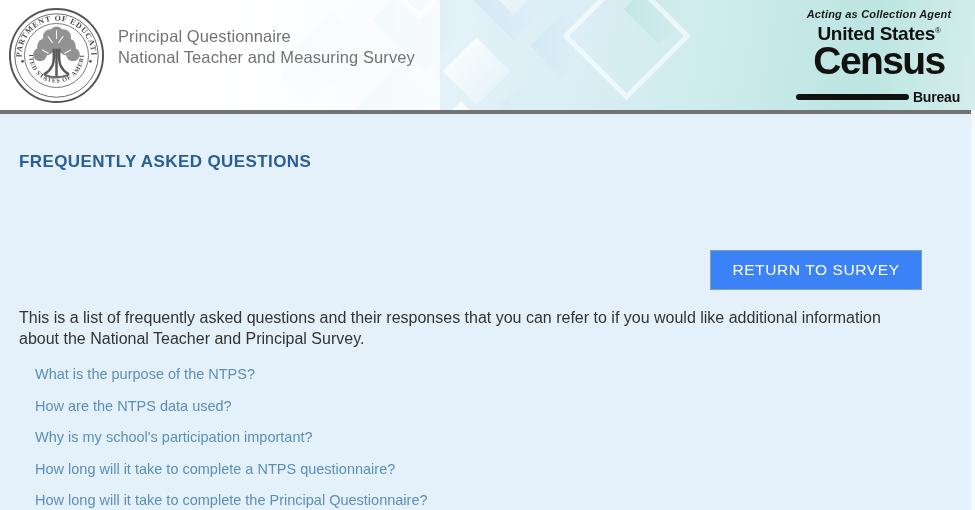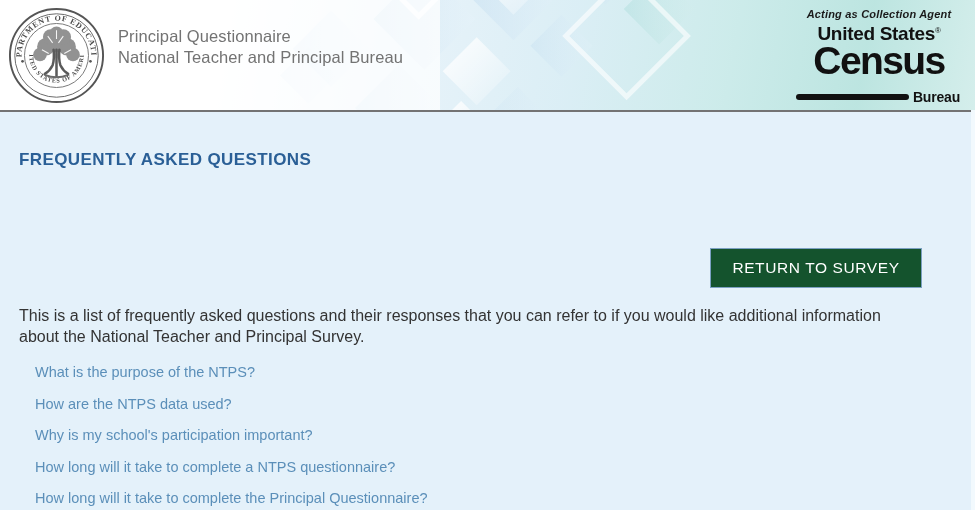--- a/index.html
+++ b/index.html
@@ -139,41 +139,41 @@
     margin-top: 18px;
     letter-spacing: 0.1px;
   }
 
   
   #content {
     position: relative;
     width: 975px;
     height: 400px;
     background: #e4f1fa;
-    border-top: 2px solid #737373;
+    border-top: 4px solid #737373;
     padding: 0;
   }
 
   #page-title {
     position: absolute;
     left: 19px;
     top: 38px;
     font-size: 17px;
     font-weight: bold;
     color: #2a5f96;
     letter-spacing: 0.4px;
   }
 
   #return-to-survey {
     position: absolute;
     left: 710px;
     top: 136px;
     width: 212px;
     height: 40px;
-    background: #14532d;
+    background: #3b82f6;
     border: 1px solid #7ba0c2;
     color: #ffffff;
     font-size: 15.5px;
     font-family: "Liberation Sans", sans-serif;
     letter-spacing: 0.6px;
     cursor: pointer;
     display: flex;
     align-items: center;
     justify-content: center;
     z-index: 5;
@@ -334,21 +334,21 @@
         <text font-family="Liberation Serif, serif" font-size="6.4" font-weight="bold" fill="#4a4a4a" letter-spacing="0.8">
           <textPath href="#arcBottom" startOffset="50%" text-anchor="middle">UNITED STATES OF AMERICA</textPath>
         </text>
         <circle cx="15" cy="56" r="1.4" fill="#555"></circle>
         <circle cx="85" cy="56" r="1.4" fill="#555"></circle>
       </svg>
     </div>
 
     <div id="header-titles">
       <div>Principal Questionnaire</div>
-      <div>National Teacher and Principal Bureau</div>
+      <div>National Teacher and Measuring Survey</div>
     </div>
 
     <div id="census-logo">
       <div id="census-tagline-top">Acting as Collection Agent</div>
       <div id="census-united-states"><span>United States</span><sup>®</sup></div>
       <div id="census-word">Census</div>
       <div id="census-bureau-row">
         <span id="census-bar"></span>
         <span id="census-bureau">Bureau</span>
       </div>

